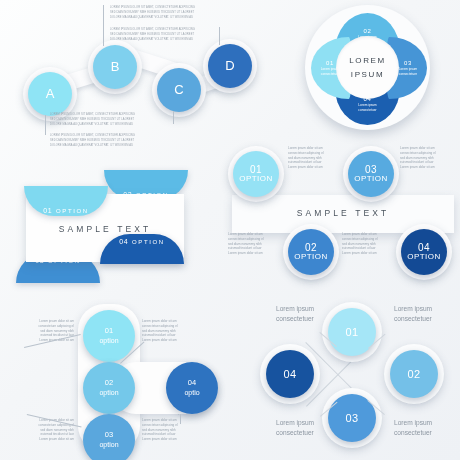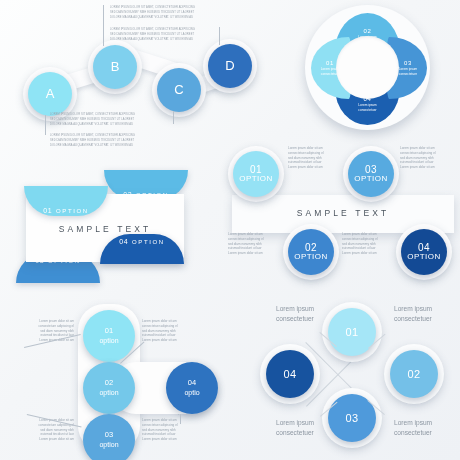--- a/index.html
+++ b/index.html
@@ -195,20 +195,24 @@
 consectetuer</span>
     </div>
 
     <div class="lens" style="left:81px;top:32px;width:38px;height:62px;background:#4695d6;border-radius:8% 92% 92% 8%/ 50% 50% 50% 50%;padding-left:3px;">
       <span class="lensnum">03</span>
       <span class="lenstxt" style="white-space:pre-line;">Lorem ipsum
 consectetuer</span>
     </div>
 
     <div class="hole"></div>
+    <div class="center">
+      <span>Lorem</span>
+      <span>Ipsum</span>
+    </div>
   </div>
 
   <div id="boxL">
 
     <div class="tab" style="left:96px;top:2px;width:84px;height:30px;background:#5cbbe6;border-radius:0 0 42px 42px;">
       <div class="inner">
         <span class="n">02</span>
         <span class="l">OPTION</span>
       </div>
     </div>

